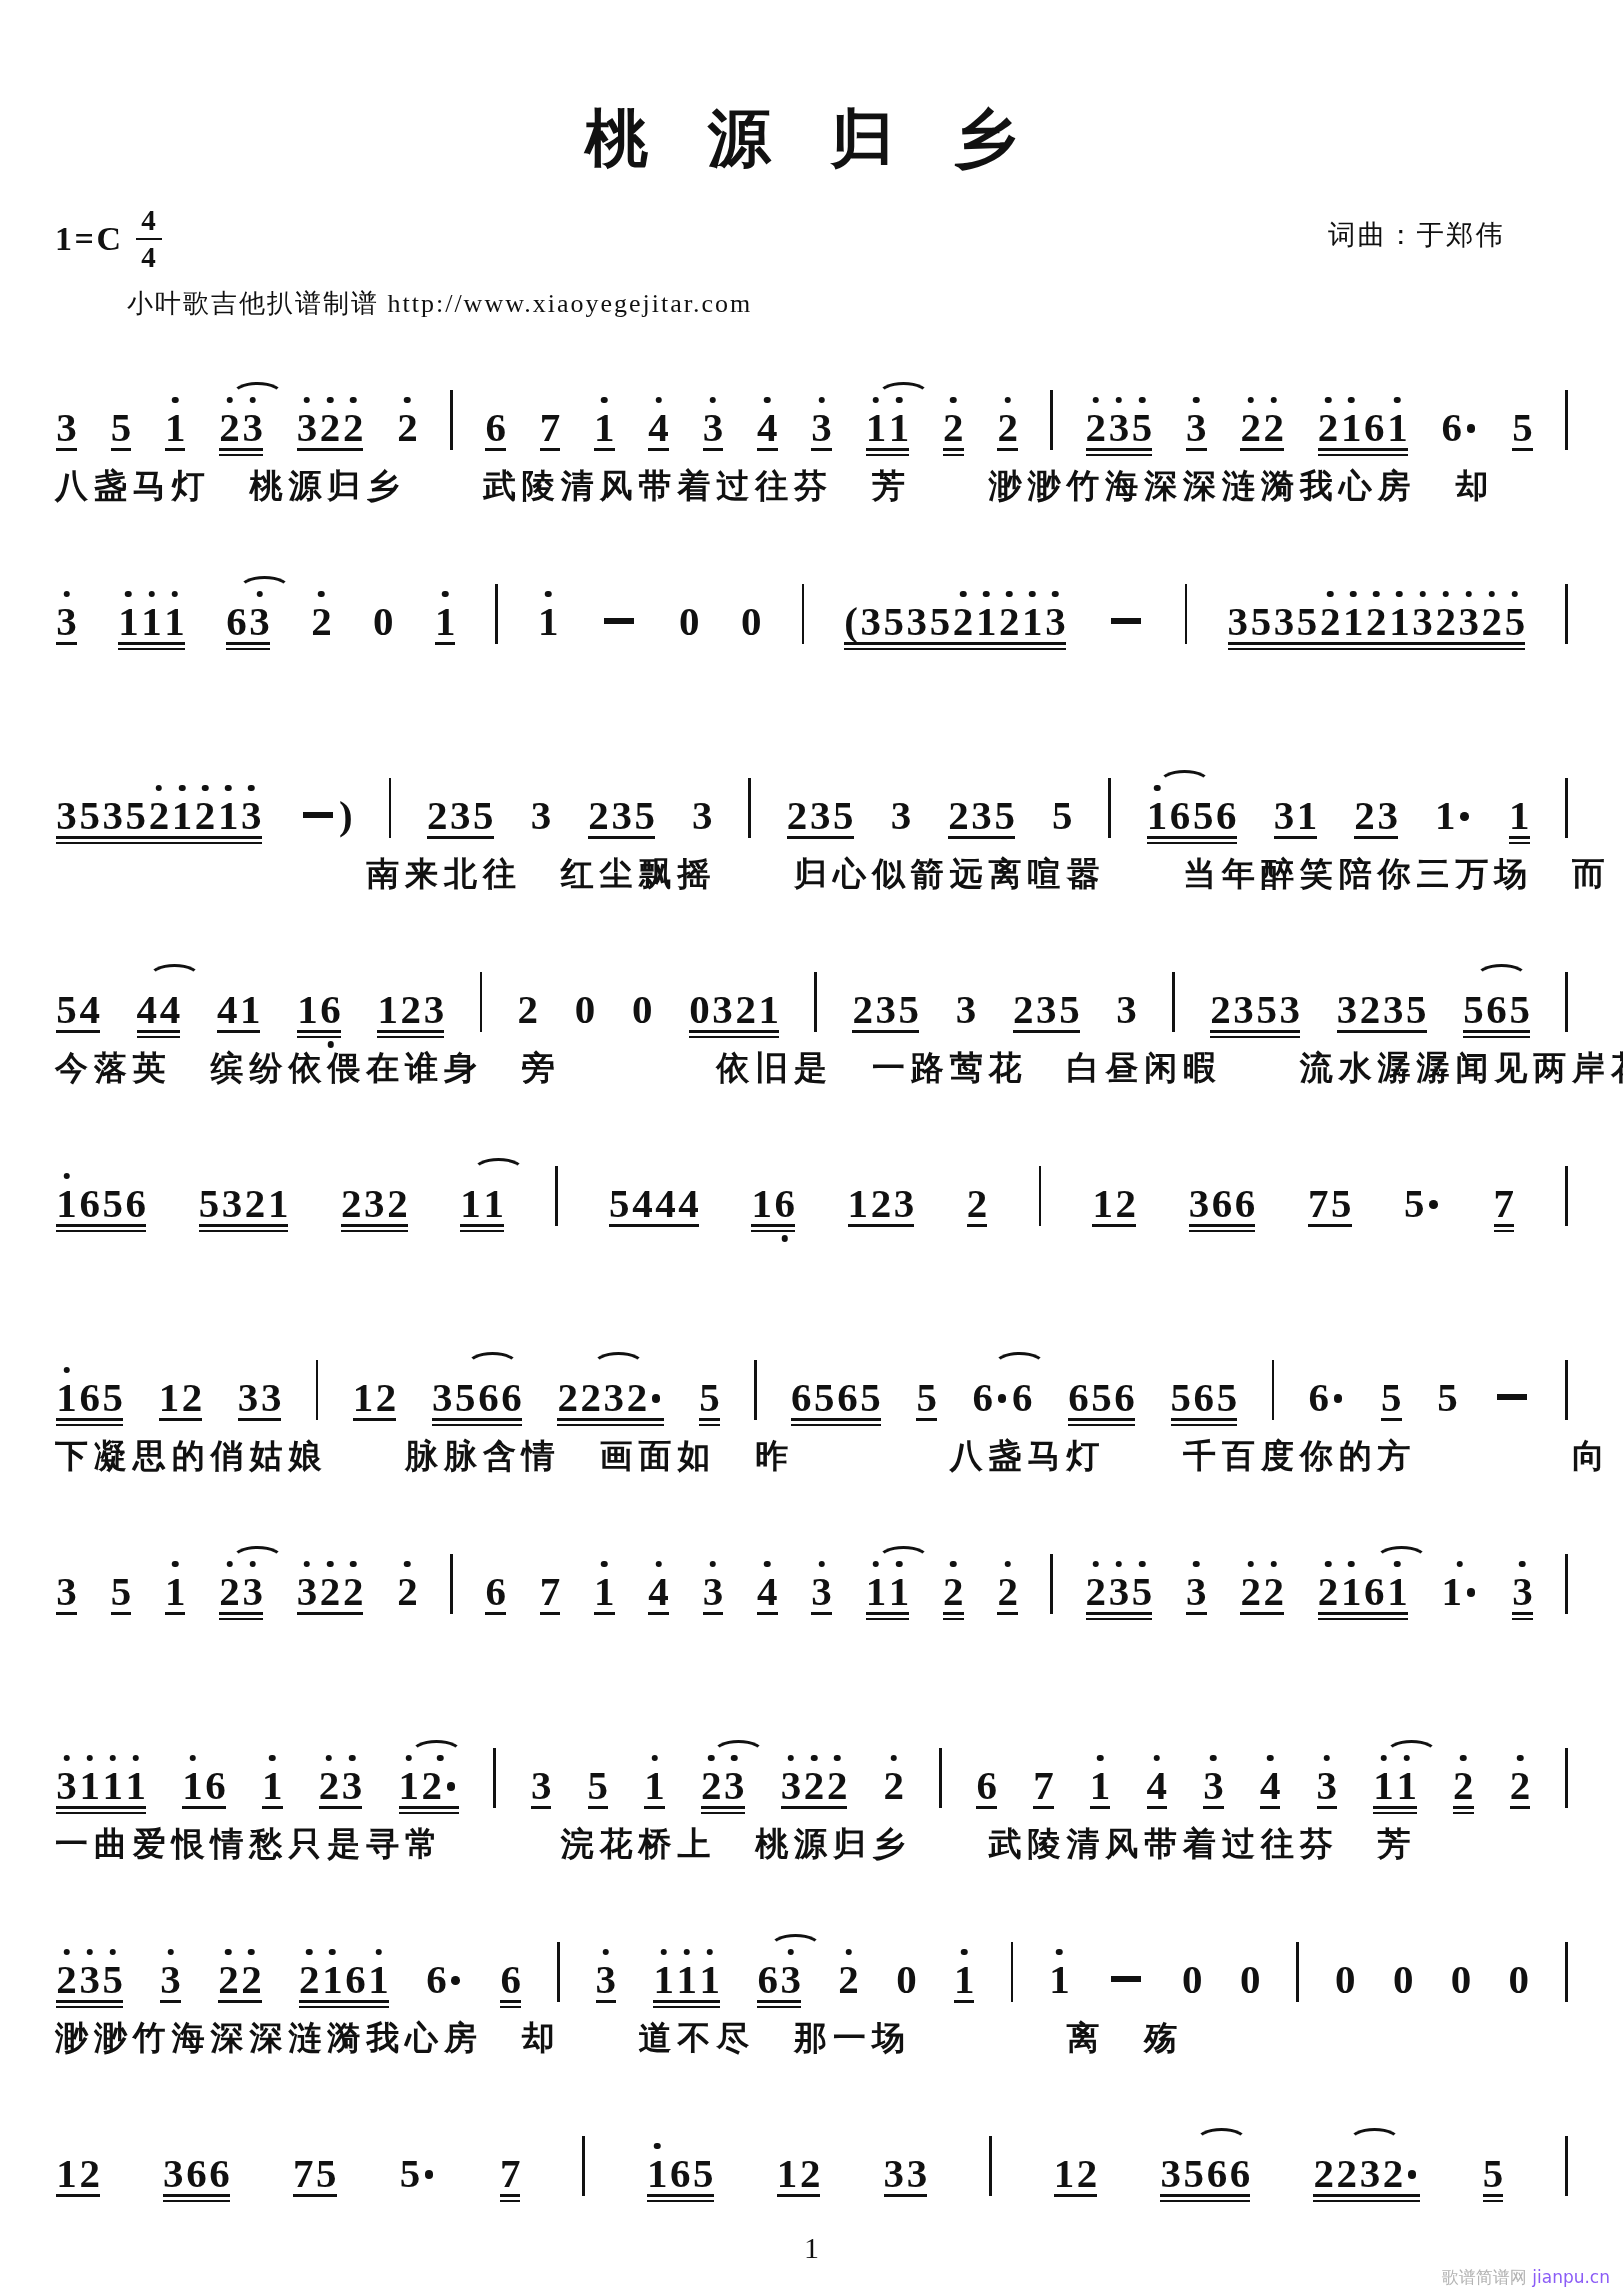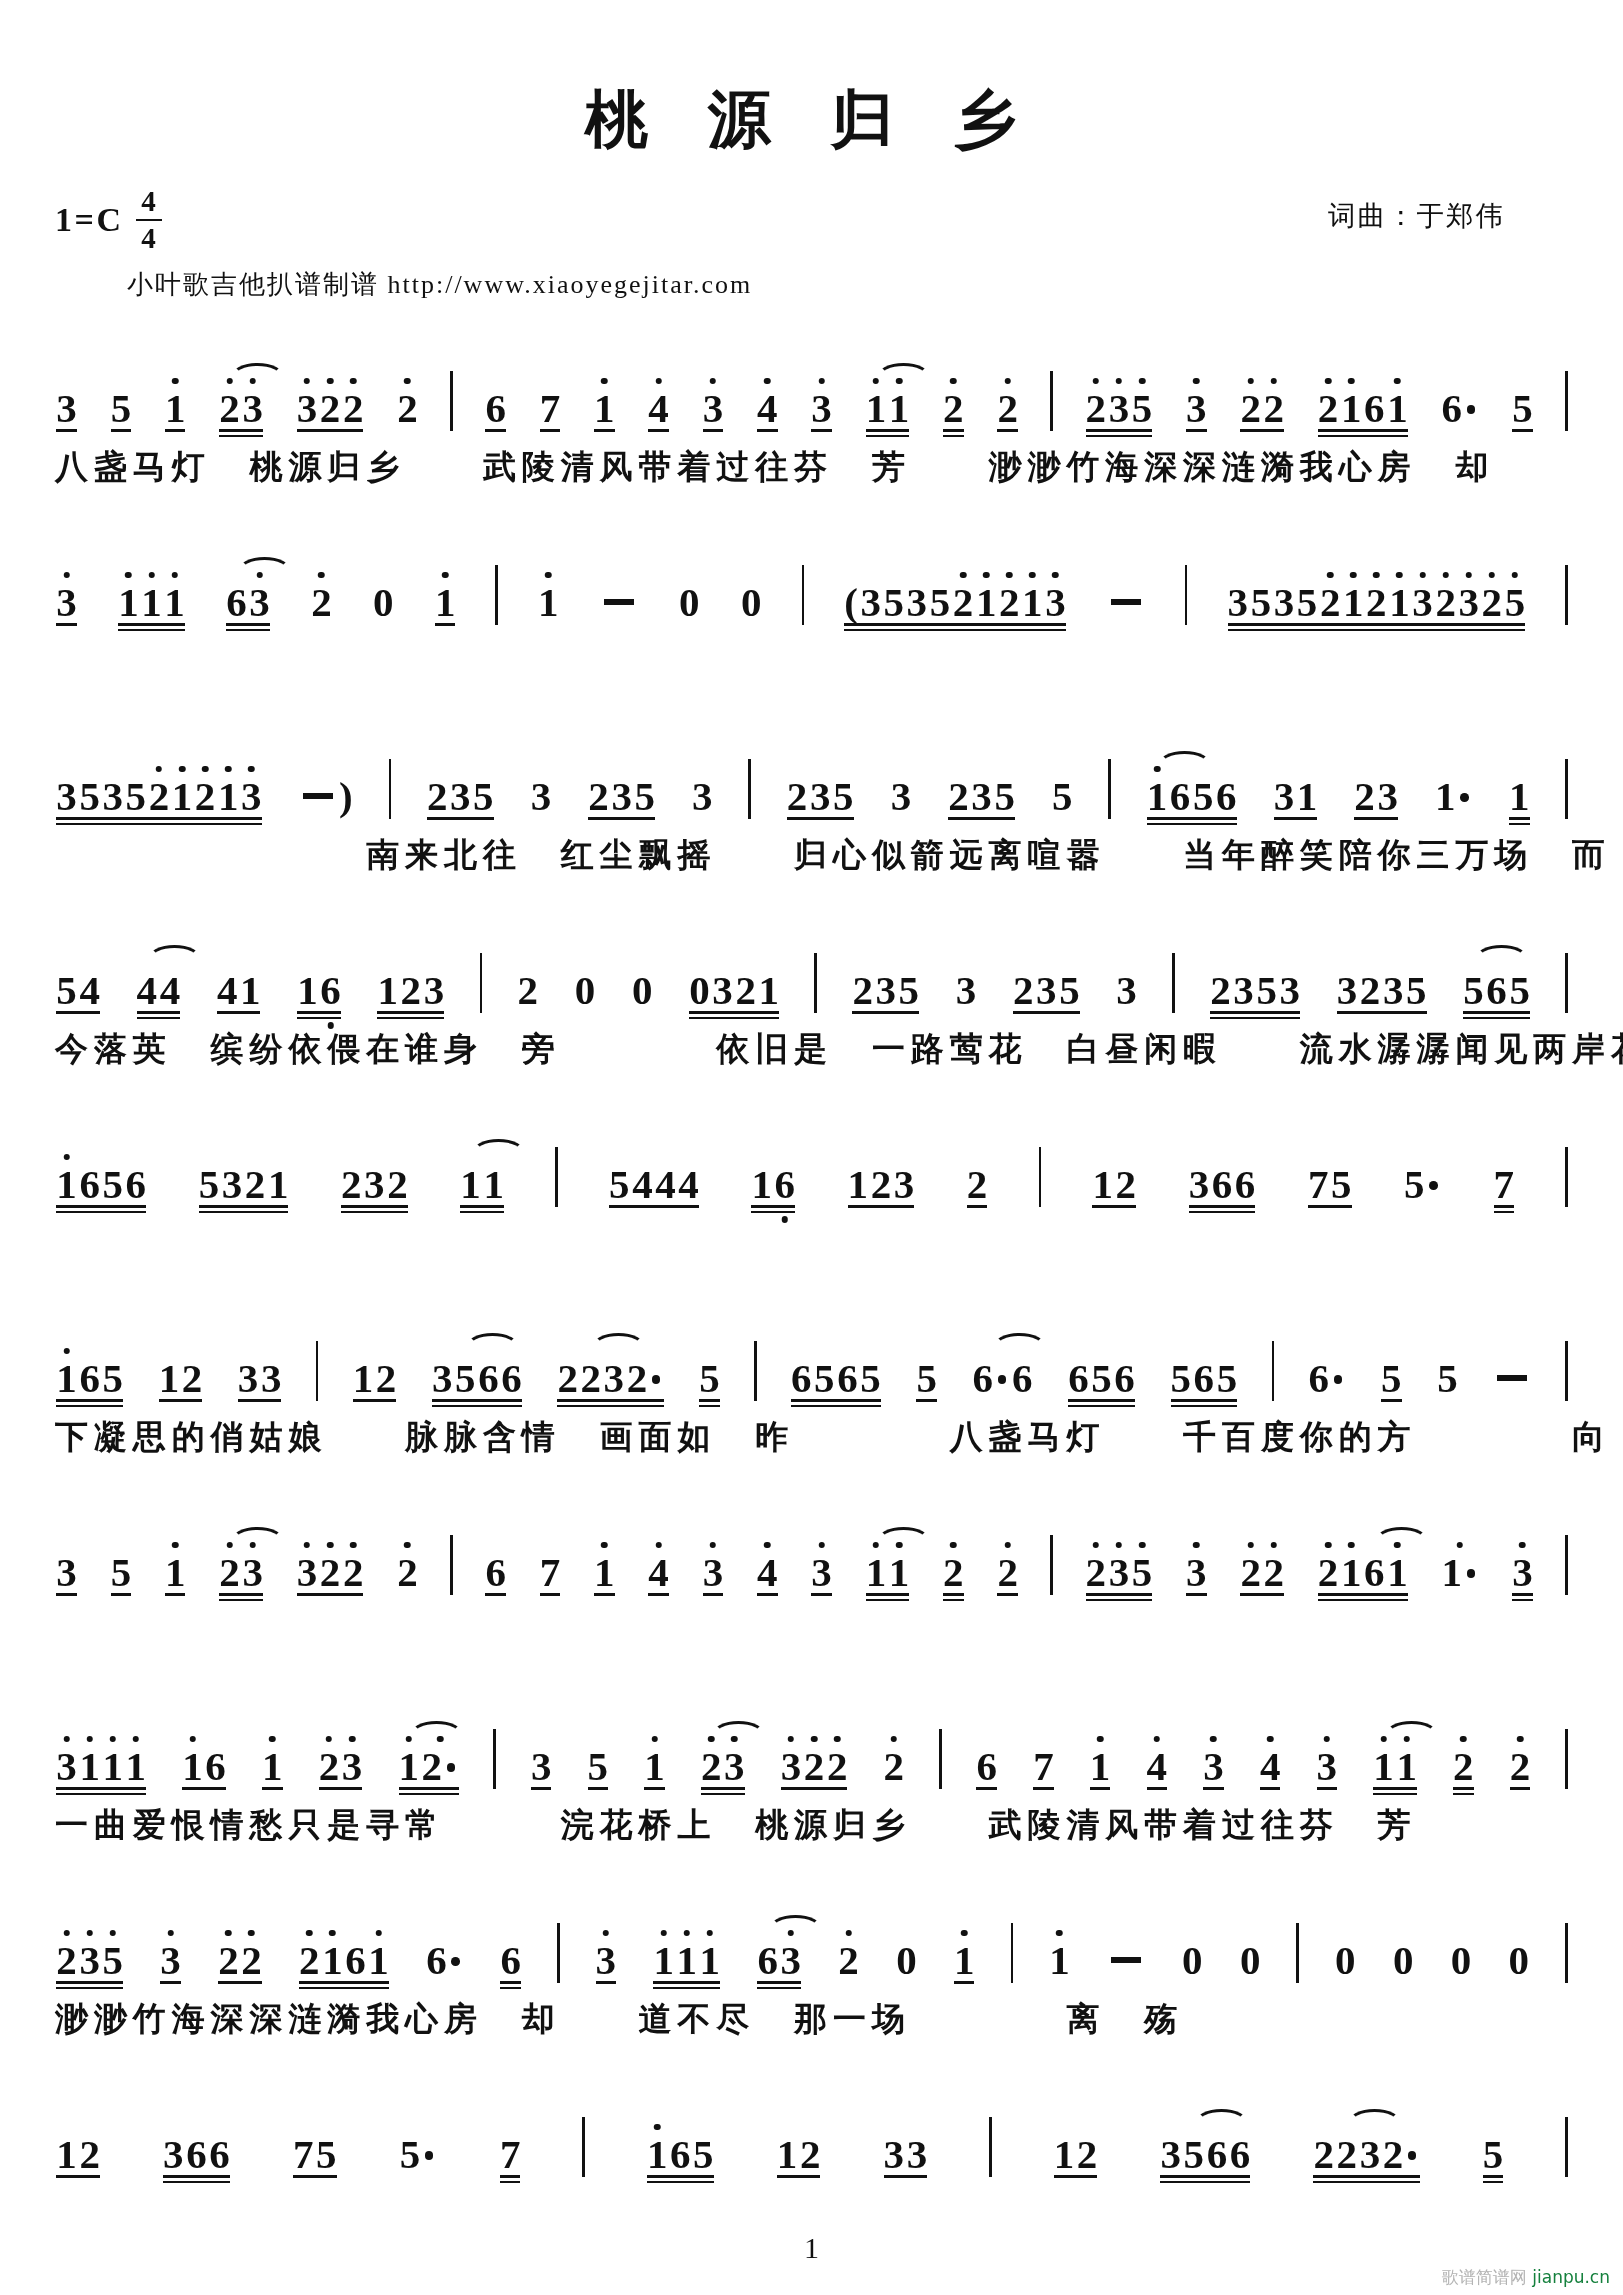--- a/index.html
+++ b/index.html
@@ -1,20 +1,20 @@
 <!DOCTYPE html>
 <html style="font-size:10.5px"><head>
 <meta charset="utf-8">
 <style>
   html,body{margin:0;padding:0;background:#e8e8e8;}
   .page{
     position:relative;width:1623px;height:2295px;background:#ffffff;
     font-family:"Liberation Serif", serif;color:#111;overflow:hidden;margin:0 auto;
   }
-  .inner{padding:40px 55px 0 55px;}
+  .inner{padding:59px 55px 0 55px;}
   
   .title{
     text-align:center;font-size:63px;font-weight:bold;letter-spacing:22px;
     margin-top:31px;height:98px;line-height:98px;
   }
   .meta-row{position:relative;height:72px;margin-top:11.8px;}
   .keysig{position:absolute;left:0;top:6.5px;display:flex;align-items:center;font-size:34px;font-weight:bold;}
   .keysig .kp{letter-spacing:2.6px;}
   .ts{display:inline-flex;flex-direction:column;align-items:center;margin-left:11.8px;font-size:29px;font-weight:bold;line-height:1;}
   .ts .ts-line{width:26px;height:2.6px;background:#111;margin:2.6px 0;}
@@ -40,21 +40,21 @@
   .bar{width:2.6px;height:60px;background:#111;align-self:flex-end;margin-bottom:3.9px;flex:none;}
   .dashGlyph{display:block;width:30px;height:5.9px;background:#111;margin:18.3px 3.9px 17px 3.9px;}
   .lyrics-row{
     margin-top:10.5px;font-family:"DejaVu Sans", sans-serif;font-weight:600;
     font-size:33px;letter-spacing:5.9px;white-space:pre;color:#111;
   }
   
   .page-number{position:absolute;bottom:30px;left:0;right:0;text-align:center;font-size:30px;}
   .watermark{position:absolute;right:13px;bottom:6.5px;font-family:"DejaVu Sans", sans-serif;font-size:17px;}
   .wm-site{color:#b3b3b3;}
-  .wm-url{color:#15803d;}
+  .wm-url{color:#8b5cf6;}
 </style>
 </head>
 <body>
 
 <div class="page">
   <div class="inner">
     <div class="title">桃 源 归 乡</div>
 
     <div class="meta-row">
       <div class="keysig">

